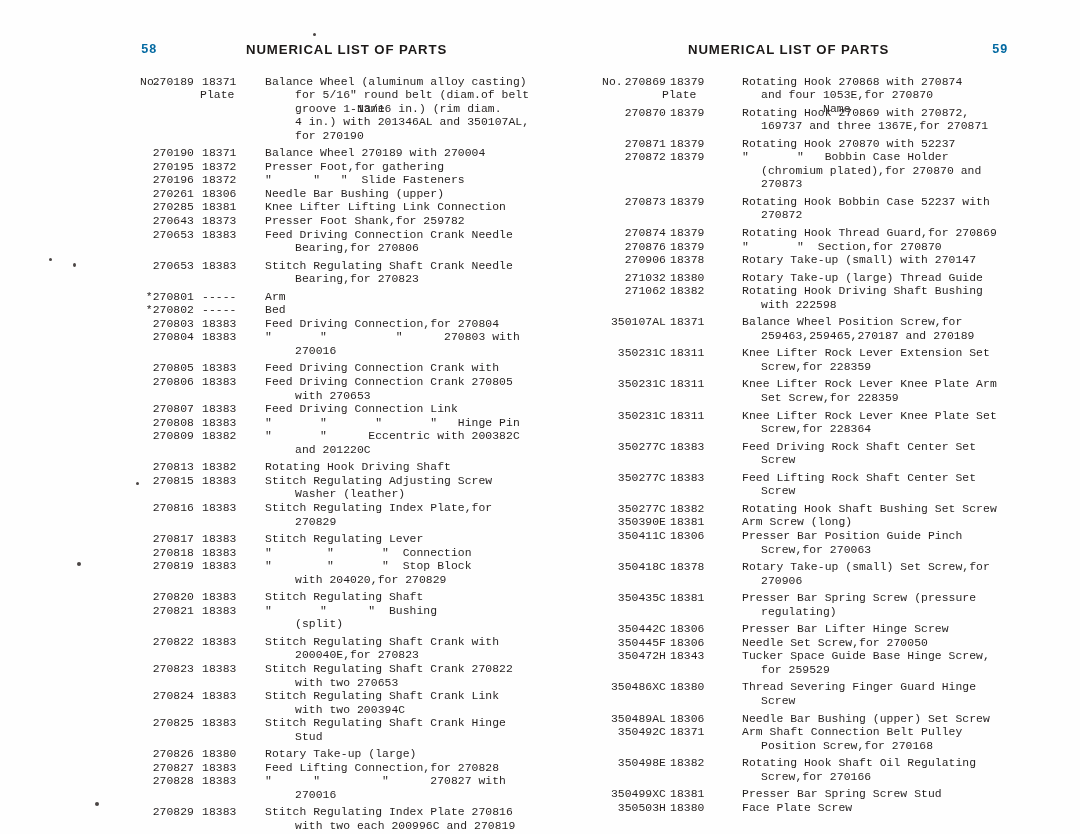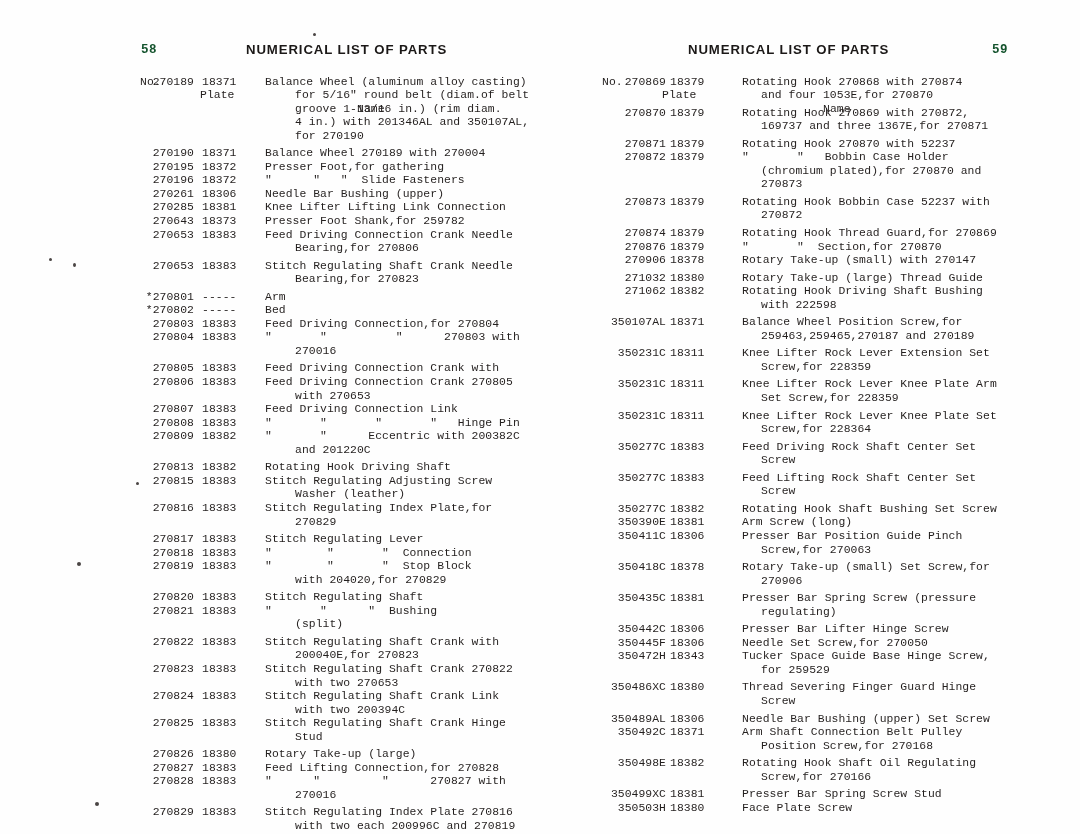--- a/index.html
+++ b/index.html
@@ -53,21 +53,21 @@
   }
   .col-left  .runhead .title { left: 136px; }
   .col-right .runhead .title { left: 108px; }
 
   .folio {
     position: absolute;
     top: 1px;
     font-family: "Liberation Mono", "DejaVu Sans Mono", monospace;
     font-size: 12.5px;
     letter-spacing: 0.5px;
-    color: #14532d;
+    color: #0369a1;
   }
   .folio-left  { left: 31px; }
   .folio-right { left: 412px; }
 
   
   .tbl {
     position: absolute;
     left: 0;
     top: 62px;
     width: 470px;

